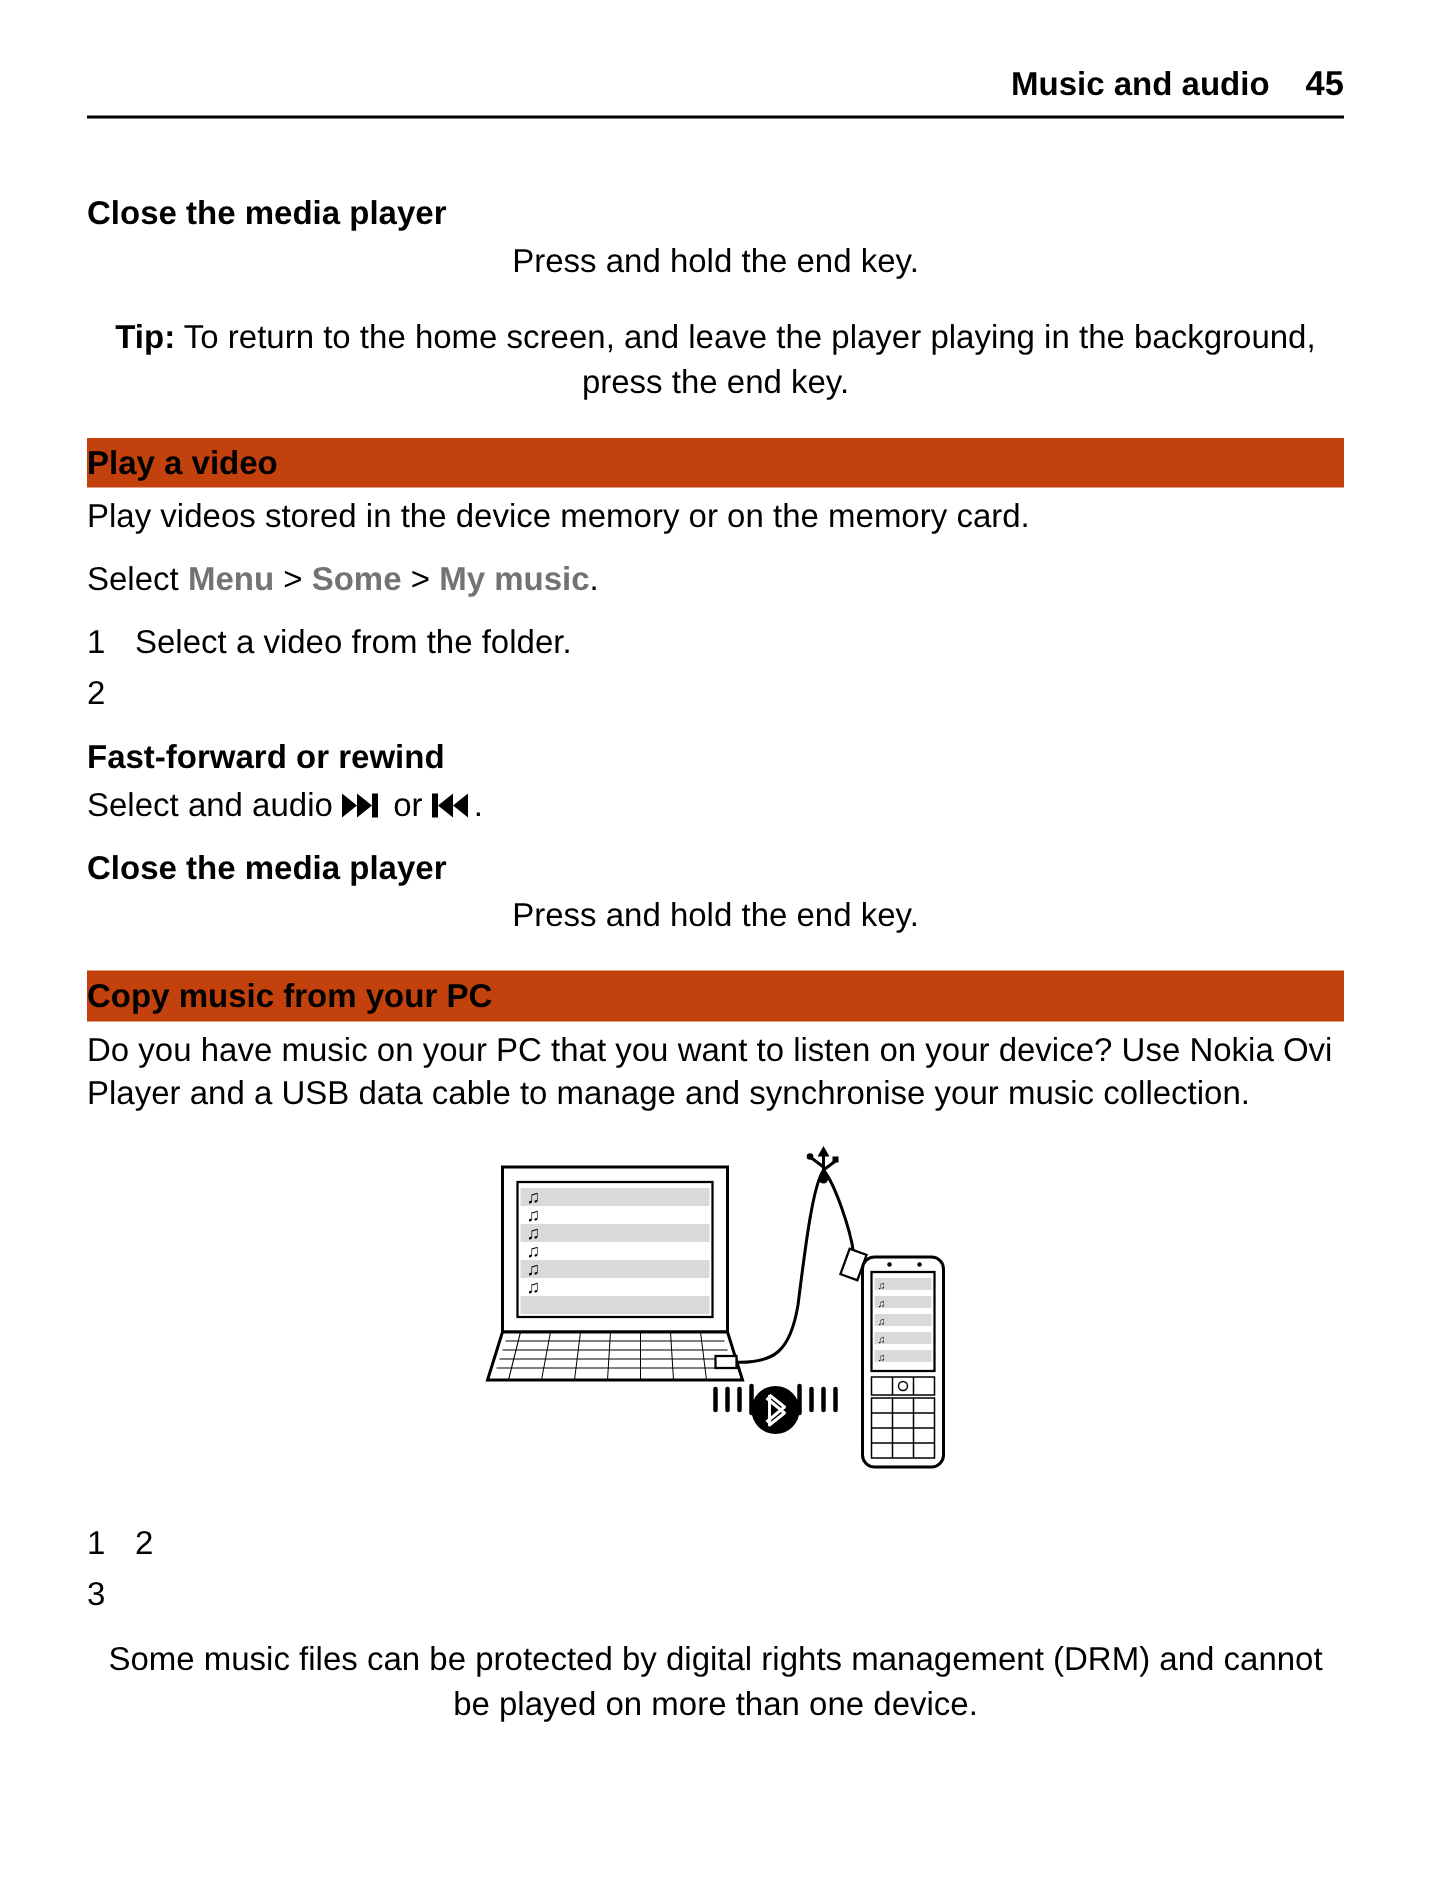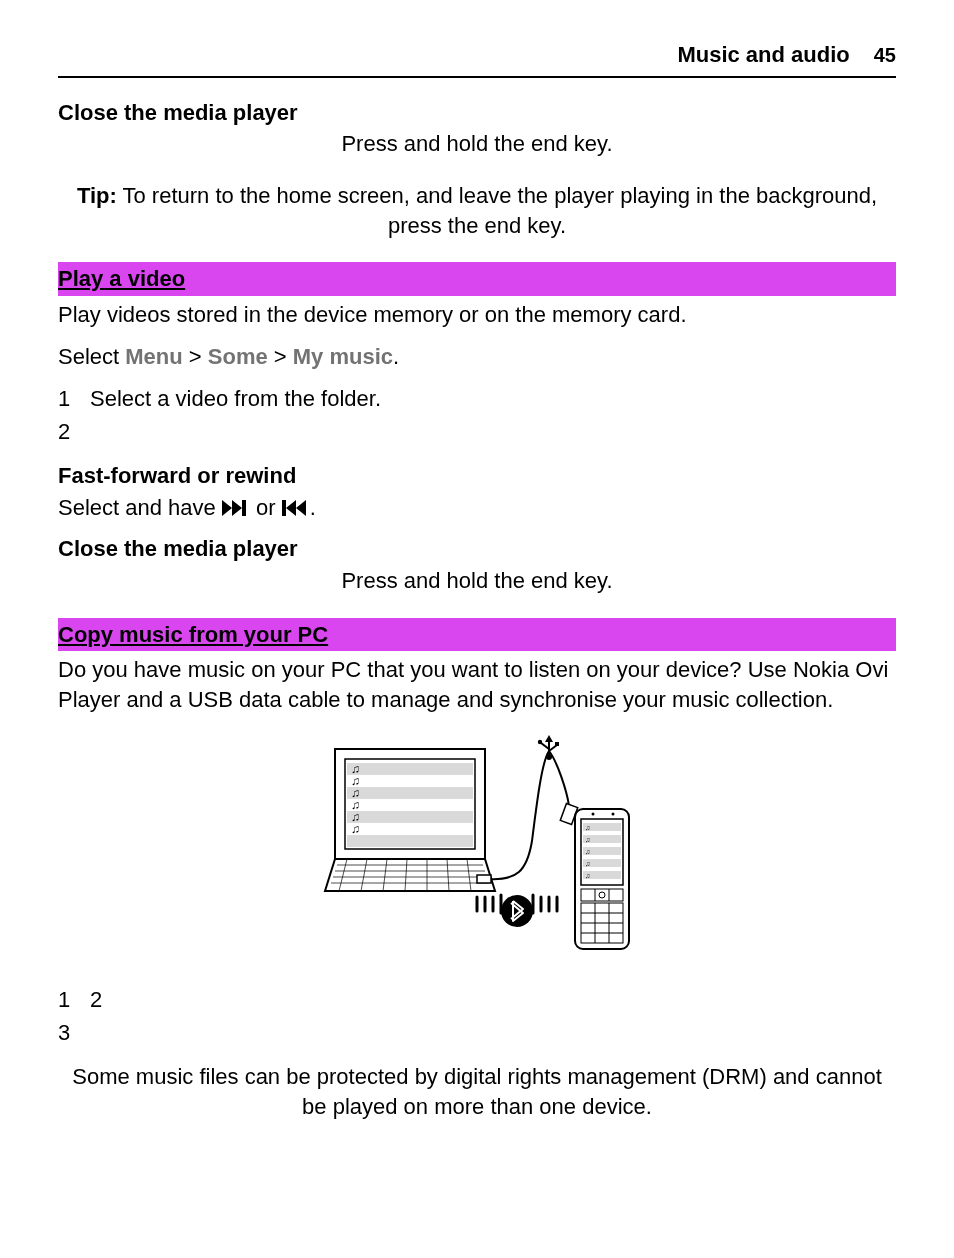--- a/index.html
+++ b/index.html
@@ -11,37 +11,36 @@
       width: 954px;
       box-sizing: border-box;
       color: #000;
     }
     .header-bar {
       display: flex;
       justify-content: flex-end;
       align-items: baseline;
       border-bottom: 2px solid #000;
       padding-bottom: 6px;
-      margin-bottom: 20px;
+      margin-bottom: 48px;
       font-weight: bold;
     }
     .header-title { margin-right: 24px; }
-    .header-page { font-size: 20px; }
+    .header-page { font-size: 23px; }
     .section-heading {
       font-weight: bold;
       margin: 0 0 2px 0;
     }
     .shaded-heading {
       font-weight: bold;
-      background: #d946ef;
+      background: #c2410c;
       padding: 2px 4px 2px 0;
       margin: 18px 0 4px 0;
       width: 100%;
       box-sizing: border-box;
-      text-decoration: underline;
     }
     .para { margin: 0 0 22px 0; text-align: center; }
     .para-tight { margin: 0 0 12px 0; }
     .bold { font-weight: bold; }
     .menu-path { font-weight: bold; color: #737373; }
     .ol {
       display: grid;
       grid-template-columns: 32px 1fr;
       row-gap: 4px;
       margin: 0 0 14px 0;
@@ -82,21 +81,21 @@
 </p>
 
 <div class="ol">
   <div class="num">1</div>
   <div>Select a video from the folder.</div>
   <div class="num">2</div>
 </div>
 
 <div class="section-heading">Fast-forward or rewind</div>
 <p class="para-tight">
-  <span>Select and have </span><span><svg class="icon-inline" viewBox="0 0 28 18" style="width:28px">
+  <span>Select and audio </span><span><svg class="icon-inline" viewBox="0 0 28 18" style="width:28px">
         <polygon points="0,1 10,9 0,17" fill="#000"></polygon>
         <polygon points="10,1 20,9 10,17" fill="#000"></polygon>
         <rect x="20" y="1" width="4" height="16" fill="#000"></rect>
       </svg></span><span> or </span><span><svg class="icon-inline" viewBox="0 0 28 18" style="width:28px">
         <rect x="0" y="1" width="4" height="16" fill="#000"></rect>
         <polygon points="14,1 4,9 14,17" fill="#000"></polygon>
         <polygon points="24,1 14,9 24,17" fill="#000"></polygon>
       </svg></span><span>.</span>
 </p>
 

